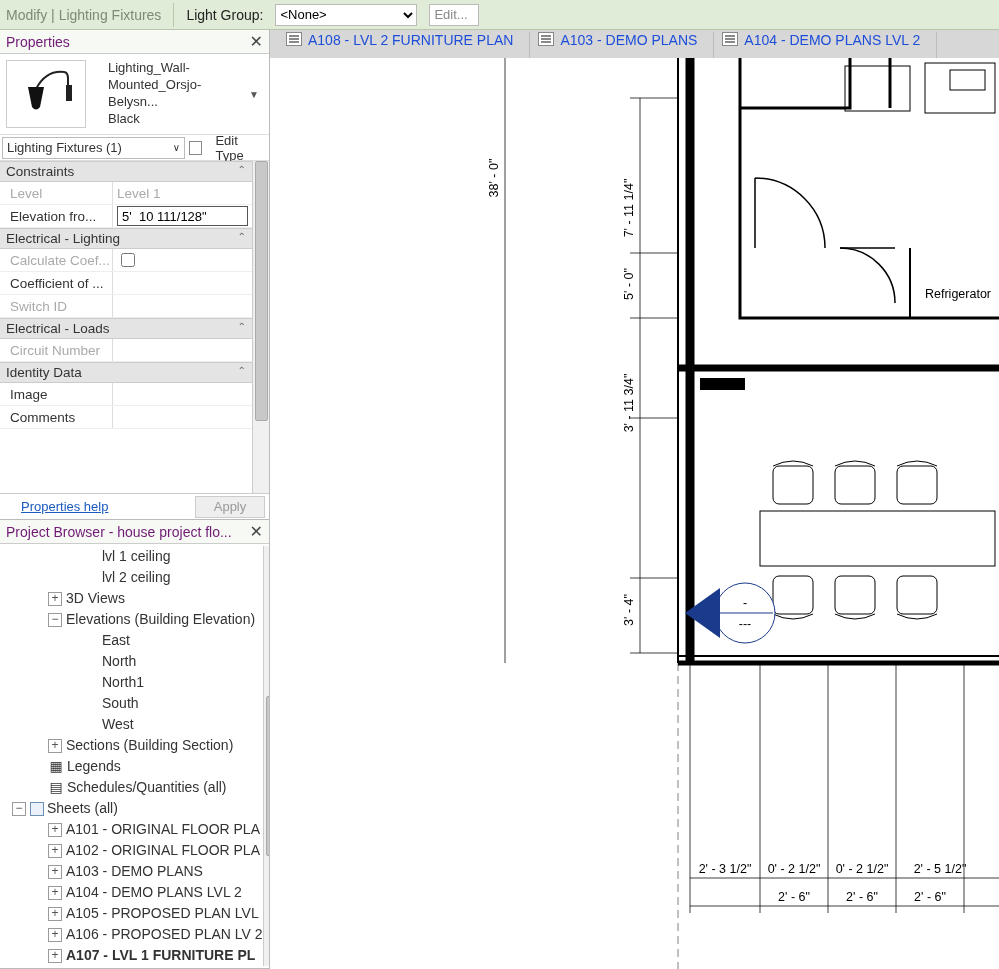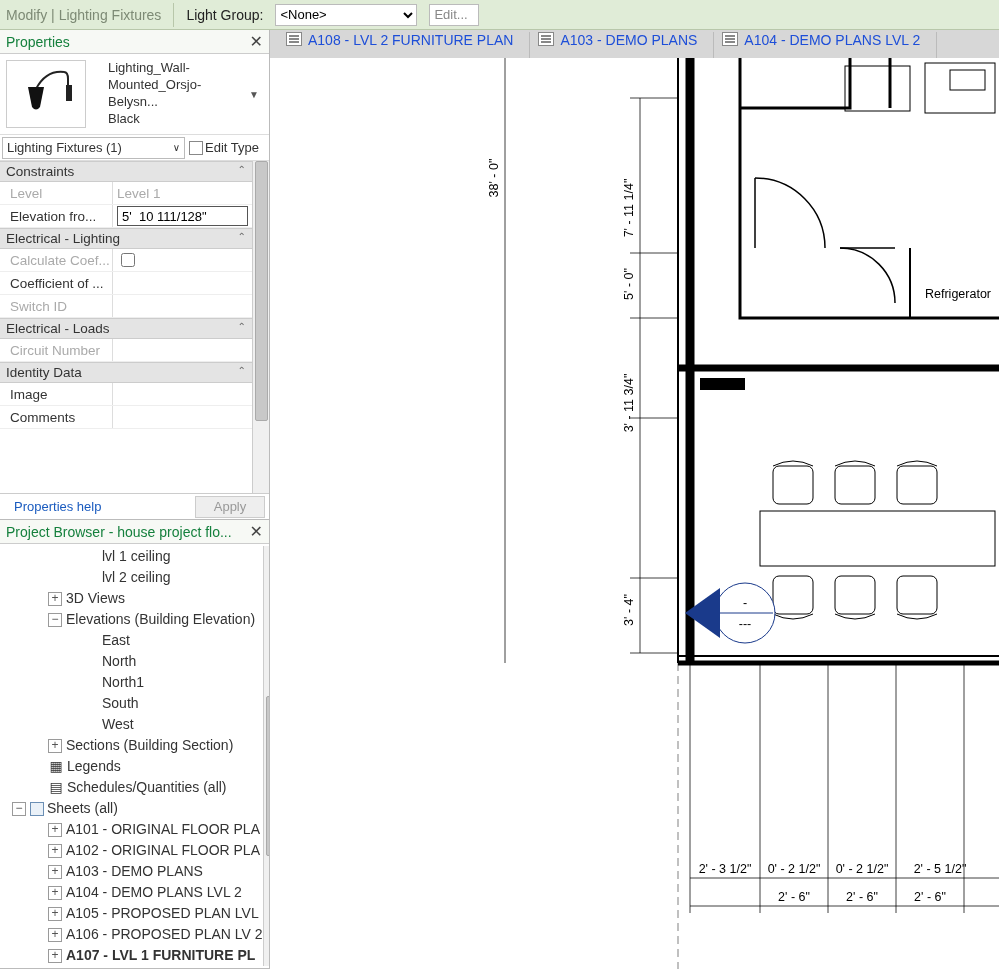--- a/index.html
+++ b/index.html
@@ -16,52 +16,52 @@
 
   
   .mainrow { flex:1; display:flex; min-height:0; }
 
   
   .leftcol { width:270px; display:flex; flex-direction:column; border-right:1px solid #bbb; }
 
   
   .palette { border-bottom:1px solid #bbb; display:flex; flex-direction:column; }
   .palette .titlebar { height:24px; background:#f7f9f5; border-bottom:1px solid #ccc; display:flex; align-items:center; padding:0 6px; font-size:14px; position:relative; }
-  .titlebar .title { flex:1; color:#15803d; }
+  .titlebar .title { flex:1; color:#701a75; }
   .titlebar .close { font-size:16px; color:#444; cursor:pointer; }
 
   .typeselector { display:flex; align-items:center; padding:6px; gap:22px; border-bottom:1px solid #ddd; }
   .typeselector .thumb { width:80px; height:68px; border:1px solid #ccc; background:#fff; display:flex; align-items:center; justify-content:center; }
   .typeselector .thumb svg { width:60px; height:55px; }
   .typeselector .typetext { flex:1; font-size:13px; line-height:1.3; }
   .typeselector .arrowdown { font-size:10px; color:#555; padding:0 4px; }
 
   .filterrow { display:flex; align-items:center; border-bottom:1px solid #ddd; height:26px; }
   .filterrow .combo { flex:1; height:22px; margin:2px; border:1px solid #bbb; padding:0 4px; display:flex; align-items:center; justify-content:space-between; font-size:13px; }
   .filterrow .combo .chev { font-size:10px; }
-  .filterrow .edittype { width:82px; font-size:13px; display:flex; align-items:center; gap:2px; padding:0 2px; }
+  .filterrow .edittype { width:82px; font-size:13px; display:flex; align-items:center; gap:13px; padding:0 2px; }
   .filterrow .edittype .eticon { width:14px; height:14px; border:1px solid #888; }
 
   .propbody { flex:1; overflow:hidden; display:flex; }
   .proptable { flex:1; font-size:13.5px; }
   .groupheader { background:#e4e4e4; padding:2px 6px; font-weight:normal; border-top:1px solid #ccc; border-bottom:1px solid #ccc; display:flex; }
   .groupheader .gtxt { flex:1; }
   .groupheader .gexp { font-size:10px; color:#666; }
   .proprow { display:flex; border-bottom:1px solid #eee; height:23px; align-items:center; }
   .proprow .k { width:112px; padding-left:10px; color:#333; overflow:hidden; text-overflow:ellipsis; white-space:nowrap; }
   .proprow .k.grey { color:#aaa; }
   .proprow .v { flex:1; border-left:1px solid #ddd; padding:0 4px; height:100%; display:flex; align-items:center; }
   .proprow .v.grey { color:#aaa; }
   .proprow .v input[type=text] { width:100%; border:1px solid #555; height:20px; font-size:13px; padding:0 4px; }
   .proprow .v input[type=checkbox] { width:14px; height:14px; }
   .propscroll { width:17px; background:#f0f0f0; border-left:1px solid #ccc; position:relative; }
   .propscroll .thumb { position:absolute; top:0; left:2px; width:13px; height:260px; background:#c8c8c8; border:1px solid #aaa; border-radius:2px; }
 
   .propfooter { height:26px; border-top:1px solid #ccc; display:flex; align-items:center; }
-  .propfooter .help { flex:1; padding-left:14px; color:#1a5bbf; font-size:13px; cursor:pointer; }
+  .propfooter .help { flex:1; padding-left:21px; color:#1a5bbf; text-decoration:underline; font-size:13px; cursor:pointer; }
   .propfooter .apply { width:70px; height:22px; margin:2px 4px; background:#eee; border:1px solid #ccc; color:#999; font-size:13px; text-align:center; line-height:20px; }
 
   
   .browser { flex:1; display:flex; flex-direction:column; min-height:0; }
   .browser .titlebar { height:24px; }
   .tree { flex:1; overflow:hidden; padding:2px 0 2px 4px; font-size:14px; line-height:21px; display:flex; }
   .treelist { flex:1; }
   .trow { display:flex; align-items:center; height:21px; white-space:nowrap; }
   .trow .ind { display:inline-block; }
   .trow .exp { width:14px; height:14px; border:1px solid #9a9a9a; margin-right:4px; font-size:12px; line-height:11px; text-align:center; color:#555; cursor:pointer; background:#fff;}

